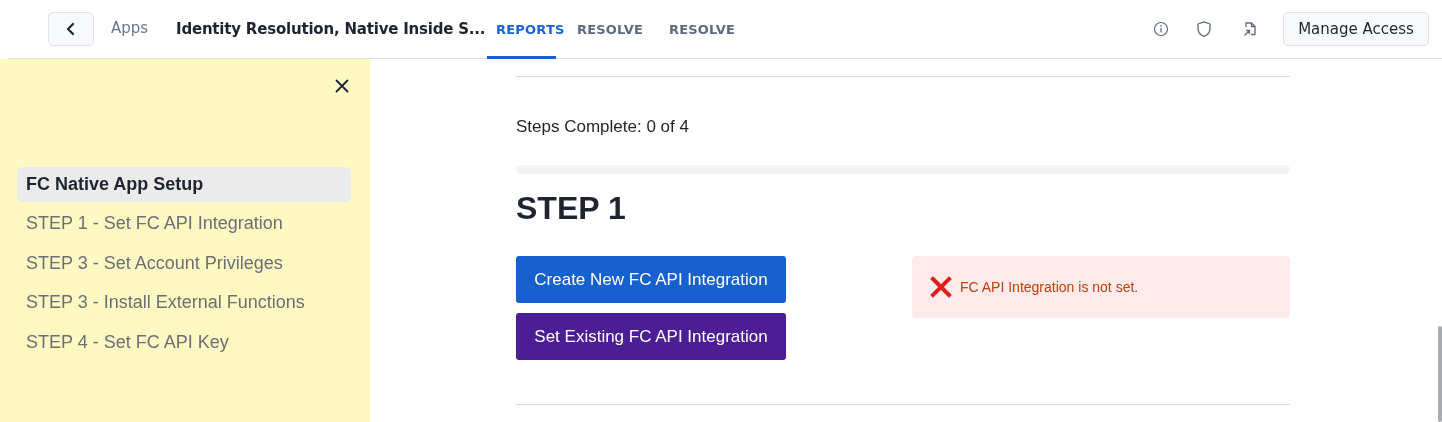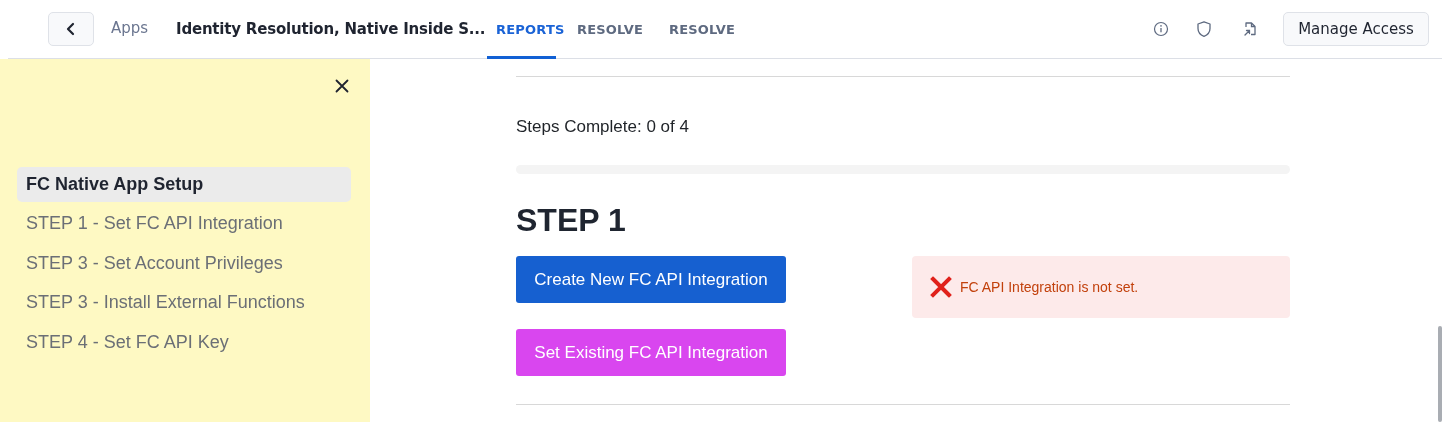--- a/index.html
+++ b/index.html
@@ -62,21 +62,21 @@
   }
   .side-item.active { background: #ebebeb; color: #1f2430; font-weight: 700; }
 
   .main { position: absolute; left: 370px; top: 59px; width: 1072px; height: 363px; background: #fff; }
   .divider { position: absolute; left: 146px; width: 774px; height: 1px; background: #d8d8d8; }
   .steps-complete { position: absolute; left: 146px; top: 58px; font-size: 17px; color: #1f2328; }
   .progress-track {
     position: absolute; left: 146px; top: 106px; width: 774px; height: 9px; border-radius: 5px; background: #f4f4f4;
   }
   .step-heading {
-    position: absolute; left: 146px; top: 143px; font-size: 32px; font-weight: 700; color: #1f2530;
+    position: absolute; left: 146px; top: 131px; font-size: 32px; font-weight: 700; color: #1f2530;
   }
   .primary-btn {
     position: absolute; left: 146px; width: 270px; height: 47px; border-radius: 3px; border: none;
     color: #fff; font-size: 17px; font-family: "Liberation Sans", sans-serif; cursor: pointer;
     display: flex; align-items: center; justify-content: center;
   }
   .alert {
     position: absolute; left: 542px; top: 197px; width: 378px; height: 62px; border-radius: 4px;
     background: #fdeaea; display: flex; align-items: center; padding-left: 18px;
   }
@@ -141,21 +141,21 @@
   <div class="side-item" style="top:266px">STEP 4 - Set FC API Key</div>
 </div>
 
 <div class="main">
   <div class="divider" style="top:17px"></div>
   <div class="steps-complete">Steps Complete: 0 of 4</div>
   <div class="progress-track"></div>
   <div class="step-heading">STEP 1</div>
 
   <button class="primary-btn" style="top:197px; background:#1660d0">Create New FC API Integration</button>
-  <button class="primary-btn" style="top:270px; background:#d946ef">Set Existing FC API Integration</button>
+  <button class="primary-btn" style="top:254px; background:#4c1d95">Set Existing FC API Integration</button>
 
   <div class="alert">
     <svg class="alert-icon" viewBox="0 0 22 22">
       <path d="M3 3 L19 19 M19 3 L3 19" stroke="#e0211b" stroke-width="4" stroke-linecap="square"></path>
     </svg>
     <span class="alert-text">FC API Integration is not set.</span>
   </div>
 
   <div class="divider" style="top:345px"></div>
 </div>

